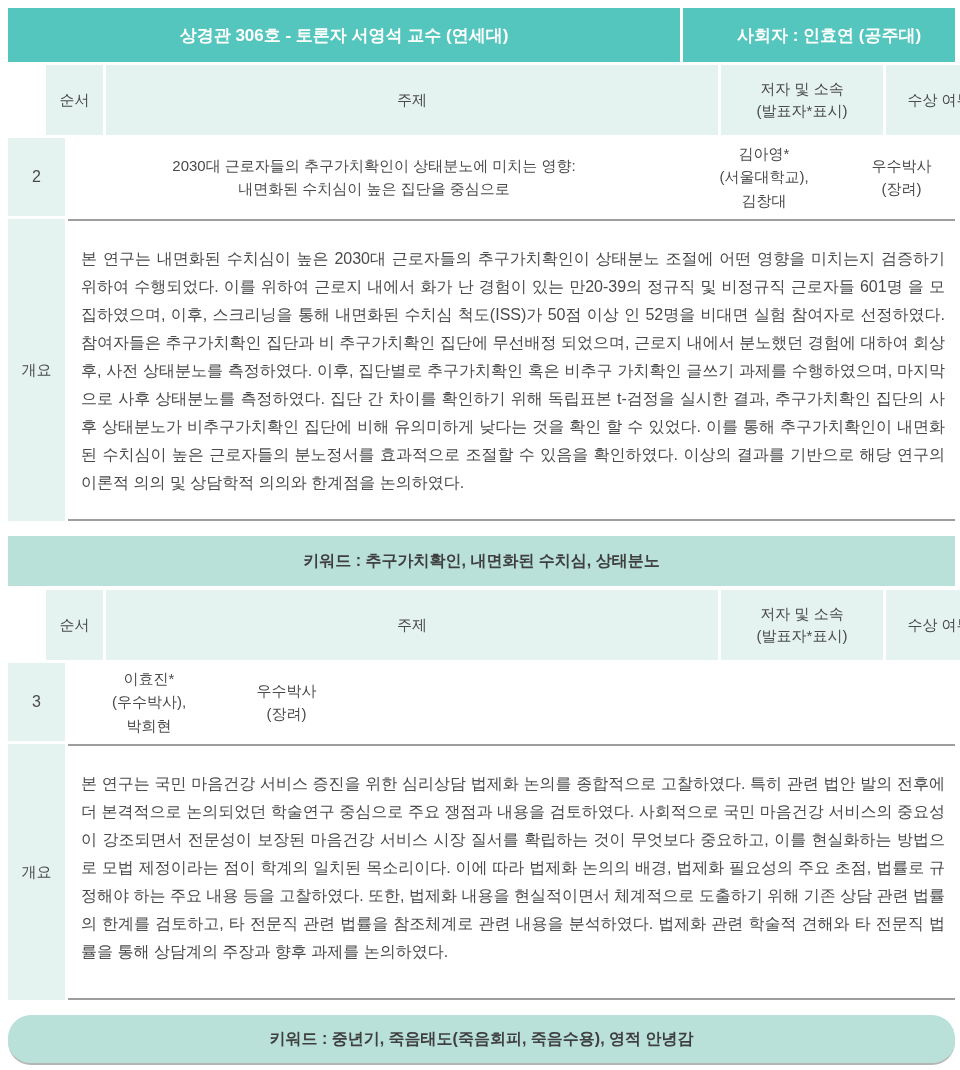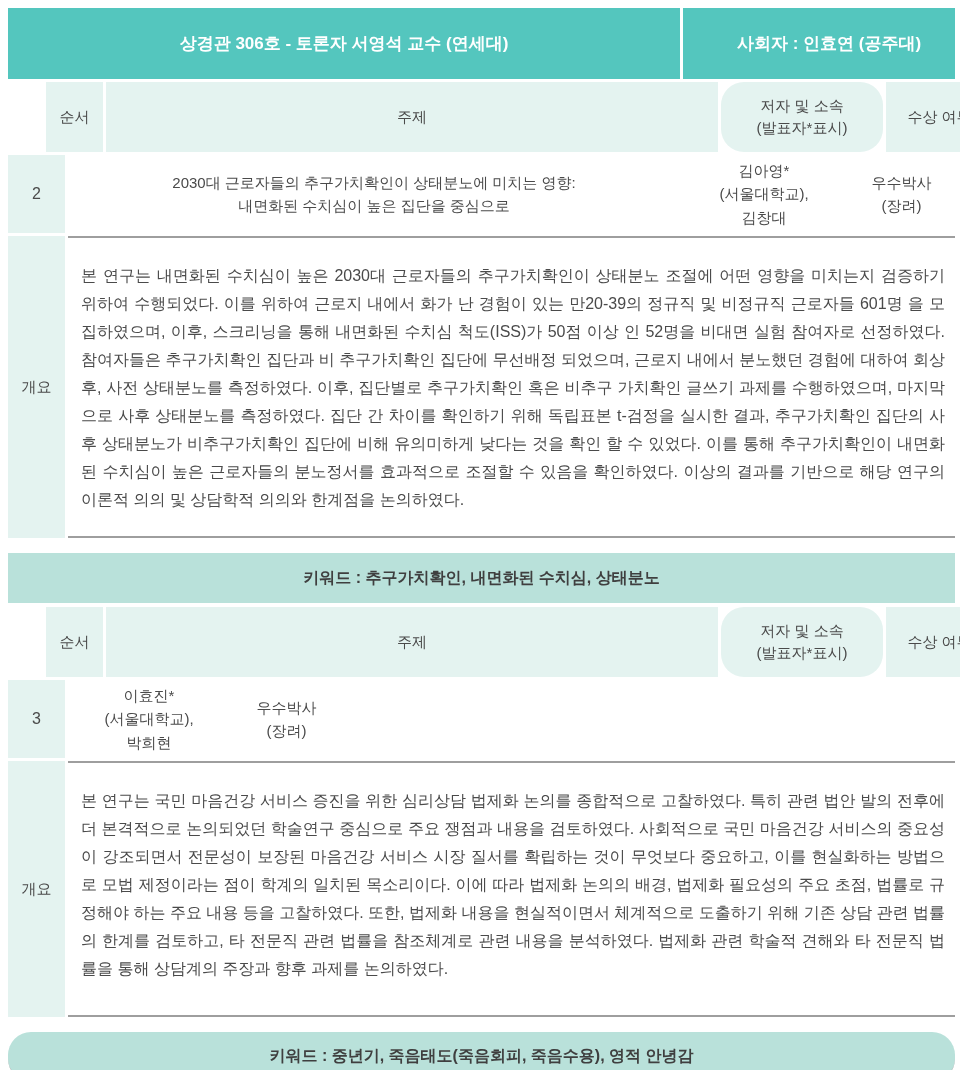--- a/index.html
+++ b/index.html
@@ -22,26 +22,26 @@
   }
   .row { display: flex; gap: 3px; margin-bottom: 3px; }
   .cell {
     display: flex;
     align-items: center;
     justify-content: center;
     text-align: center;
   }
   .c-order  { width: 57px;  flex: 0 0 57px; }
   .c-topic  { width: 612px; flex: 0 0 612px; }
-  .c-authors{ width: 162px; flex: 0 0 162px; border-radius: 23px; }
+  .c-authors{ width: 162px; flex: 0 0 162px; }
   .c-award  { width: 107px; flex: 0 0 107px; }
   .preline { white-space: pre-line; }
 
   
-  .header-row { height: 71px; justify-content: flex-end; }
+  .header-row { height: 54px; justify-content: flex-end; }
   .header-row .cell {
     background: var(--teal-header);
     color: #ffffff;
     font-weight: 700;
     font-size: 17px;
   }
   .h-left  { width: 672px; flex: 0 0 672px; }
   .h-right { width: 272px; flex: 0 0 272px; padding-left: 20px; }
 
   
@@ -130,21 +130,21 @@
     <div class="cell c-order">순서</div>
     <div class="cell c-topic">주제</div>
     <div class="cell c-authors preline">저자 및 소속
 (발표자*표시)</div>
     <div class="cell c-award">수상 여부</div>
   </div>
 
   <div class="row data-row">
     <div class="cell c-order">3</div>
     <div class="cell c-authors preline">이효진*
-(서울대학교),
+(우수박사),
 박희현</div>
     <div class="cell c-award preline">우수박사
 (장려)</div>
   </div>
 
   <div class="row abstract-row abstract-2">
     <div class="cell c-order">개요</div>
     <div class="abstract-content">본 연구는 국민 마음건강 서비스 증진을 위한 심리상담 법제화 논의를 종합적으로 고찰하였다. 특히 관련 법안 발의 전후에 더 본격적으로 논의되었던 학술연구 중심으로 주요 쟁점과 내용을 검토하였다. 사회적으로 국민 마음건강 서비스의 중요성이 강조되면서 전문성이 보장된 마음건강 서비스 시장 질서를 확립하는 것이 무엇보다 중요하고, 이를 현실화하는 방법으로 모법 제정이라는 점이 학계의 일치된 목소리이다. 이에 따라 법제화 논의의 배경, 법제화 필요성의 주요 초점, 법률로 규정해야 하는 주요 내용 등을 고찰하였다. 또한, 법제화 내용을 현실적이면서 체계적으로 도출하기 위해 기존 상담 관련 법률의 한계를 검토하고, 타 전문직 관련 법률을 참조체계로 관련 내용을 분석하였다. 법제화 관련 학술적 견해와 타 전문직 법률을 통해 상담계의 주장과 향후 과제를 논의하였다.</div>
   </div>
 

